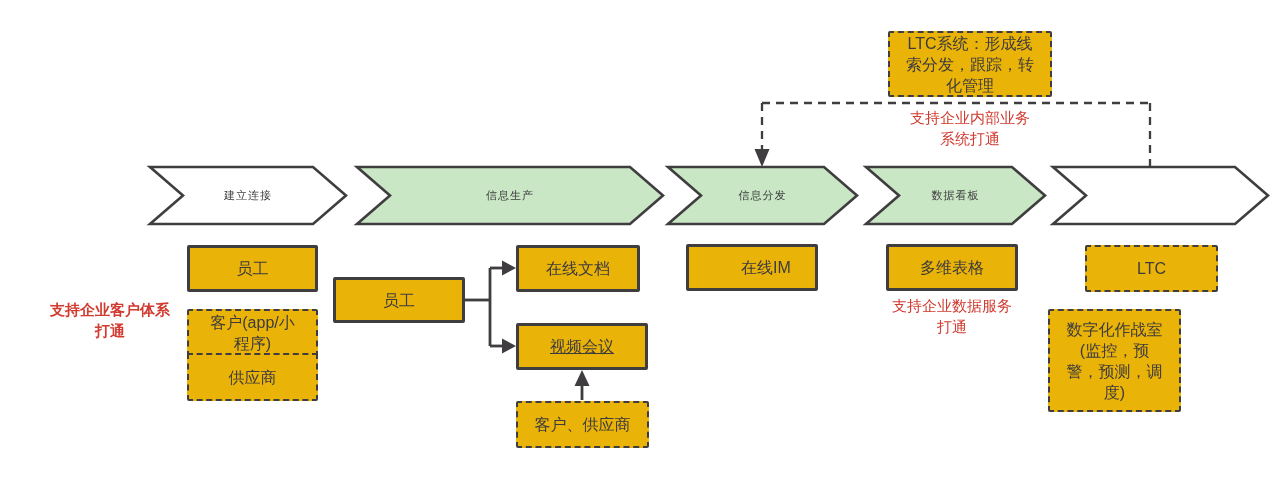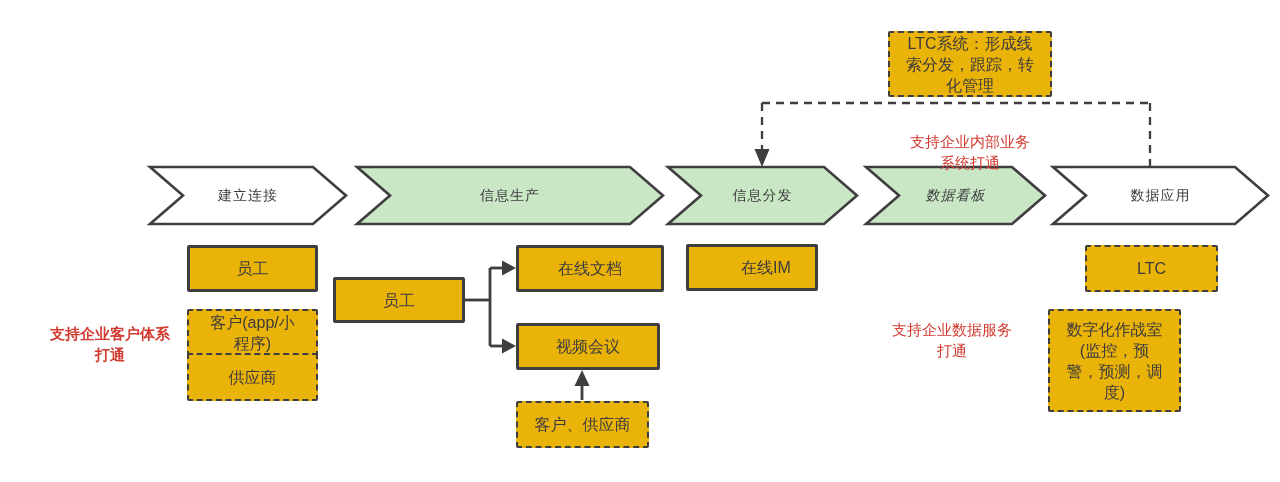--- a/index.html
+++ b/index.html
@@ -8,33 +8,33 @@
   html,body{margin:0;padding:0;background:var(--bg);}
   .canvas{
     position:relative; width:1280px; height:482px; background:var(--bg);
     font-family:"Liberation Sans","DejaVu Sans",sans-serif; color:var(--text);
     overflow:hidden;
   }
   .underlay{position:absolute;left:0;top:0;width:1280px;height:482px;}
   .stage-label{
     position:absolute; height:57px; top:167px;
     display:flex; align-items:center; justify-content:center;
-    font-size:14px; letter-spacing:1px; white-space:pre-line; text-align:left;
+    font-size:11px; letter-spacing:1px; white-space:pre-line; text-align:left;
   }
   .box{
     position:absolute; box-sizing:border-box; background:#eab308;
     display:flex; align-items:center; justify-content:center;
     font-size:16px; line-height:21px; text-align:center; white-space:pre-line;
     border-radius:2px;
   }
   .box.solid{border:3px solid var(--line);}
   .box.dashed{border:2.5px dashed var(--line);}
   .note{
     position:absolute; color:var(--red); font-size:15px; line-height:21px;
-    text-align:center; white-space:pre-line;margin-top:24px;
+    text-align:center; white-space:pre-line;
   }
 </style>
 </head>
 <body>
 
 <div class="canvas">
 
   <svg class="underlay" viewBox="0 0 1280 482" xmlns="http://www.w3.org/2000/svg">
 
     <g stroke="var(--line)" stroke-width="2.6" stroke-linejoin="miter">
@@ -63,39 +63,39 @@
 
     <g stroke="var(--line)" stroke-width="2.8" fill="none">
       <path d="M582,400 V385"></path>
     </g>
     <polygon points="582,370 574.5,386 589.5,386" fill="var(--line)"></polygon>
   </svg>
 
   <div class="stage-label" style="left:183px;width:130px;">建立连接</div>
   <div class="stage-label" style="left:701px;width:123px;">信息分发</div>
   <div class="stage-label" style="left:390px;width:240px;">信息生产</div>
-  <div class="stage-label" style="left:899px;width:113px;font-style:italic;">数据看板</div>
-  <div class="stage-label" style="left:1086px;width:149px;">数据应用</div>
+  <div class="stage-label" style="left:899px;width:113px;">数据看板</div>
 
   <div class="box dashed" style="left:888px;top:31px;width:164px;height:66px;">LTC系统：形成线
 索分发，跟踪，转
 化管理</div>
 
   <div class="box solid" style="left:187px;top:245px;width:131px;height:47px;">员工</div>
   <div class="box dashed" style="left:187px;top:309px;width:131px;height:48px;">客户(app/小
 程序)</div>
   <div class="box dashed" style="left:187px;top:353px;width:131px;height:48px;">供应商</div>
 
   <div class="box solid" style="left:333px;top:277px;width:132px;height:46px;">员工</div>
-  <div class="box solid" style="left:516px;top:245px;width:148px;height:47px;">在线文档</div>
-  <div class="box solid" style="left:516px;top:323px;width:144px;height:47px;">视频会议</div>
+  <div class="box solid" style="left:516px;top:245px;width:124px;height:47px;">在线文档</div>
+  <div class="box solid" style="left:516px;top:323px;width:132px;height:47px;text-decoration:underline;">视频会议</div>
   <div class="box dashed" style="left:516px;top:401px;width:133px;height:47px;">客户、供应商</div>
 
   <div class="box solid" style="left:686px;top:244px;width:132px;height:47px;padding-left:28px;">在线IM</div>
 
+  <div class="box solid" style="left:886px;top:244px;width:132px;height:47px;">多维表格</div>
 
   <div class="box dashed" style="left:1085px;top:245px;width:133px;height:47px;">LTC</div>
   <div class="box dashed" style="left:1048px;top:309px;width:133px;height:103px;">数字化作战室
 (监控，预
 警，预测，调
 度)</div>
 
   <div class="note" style="left:35px;top:299px;width:150px;font-weight:bold;">支持企业客户体系
 打通</div>
   <div class="note" style="left:880px;top:107px;width:180px;">支持企业内部业务

